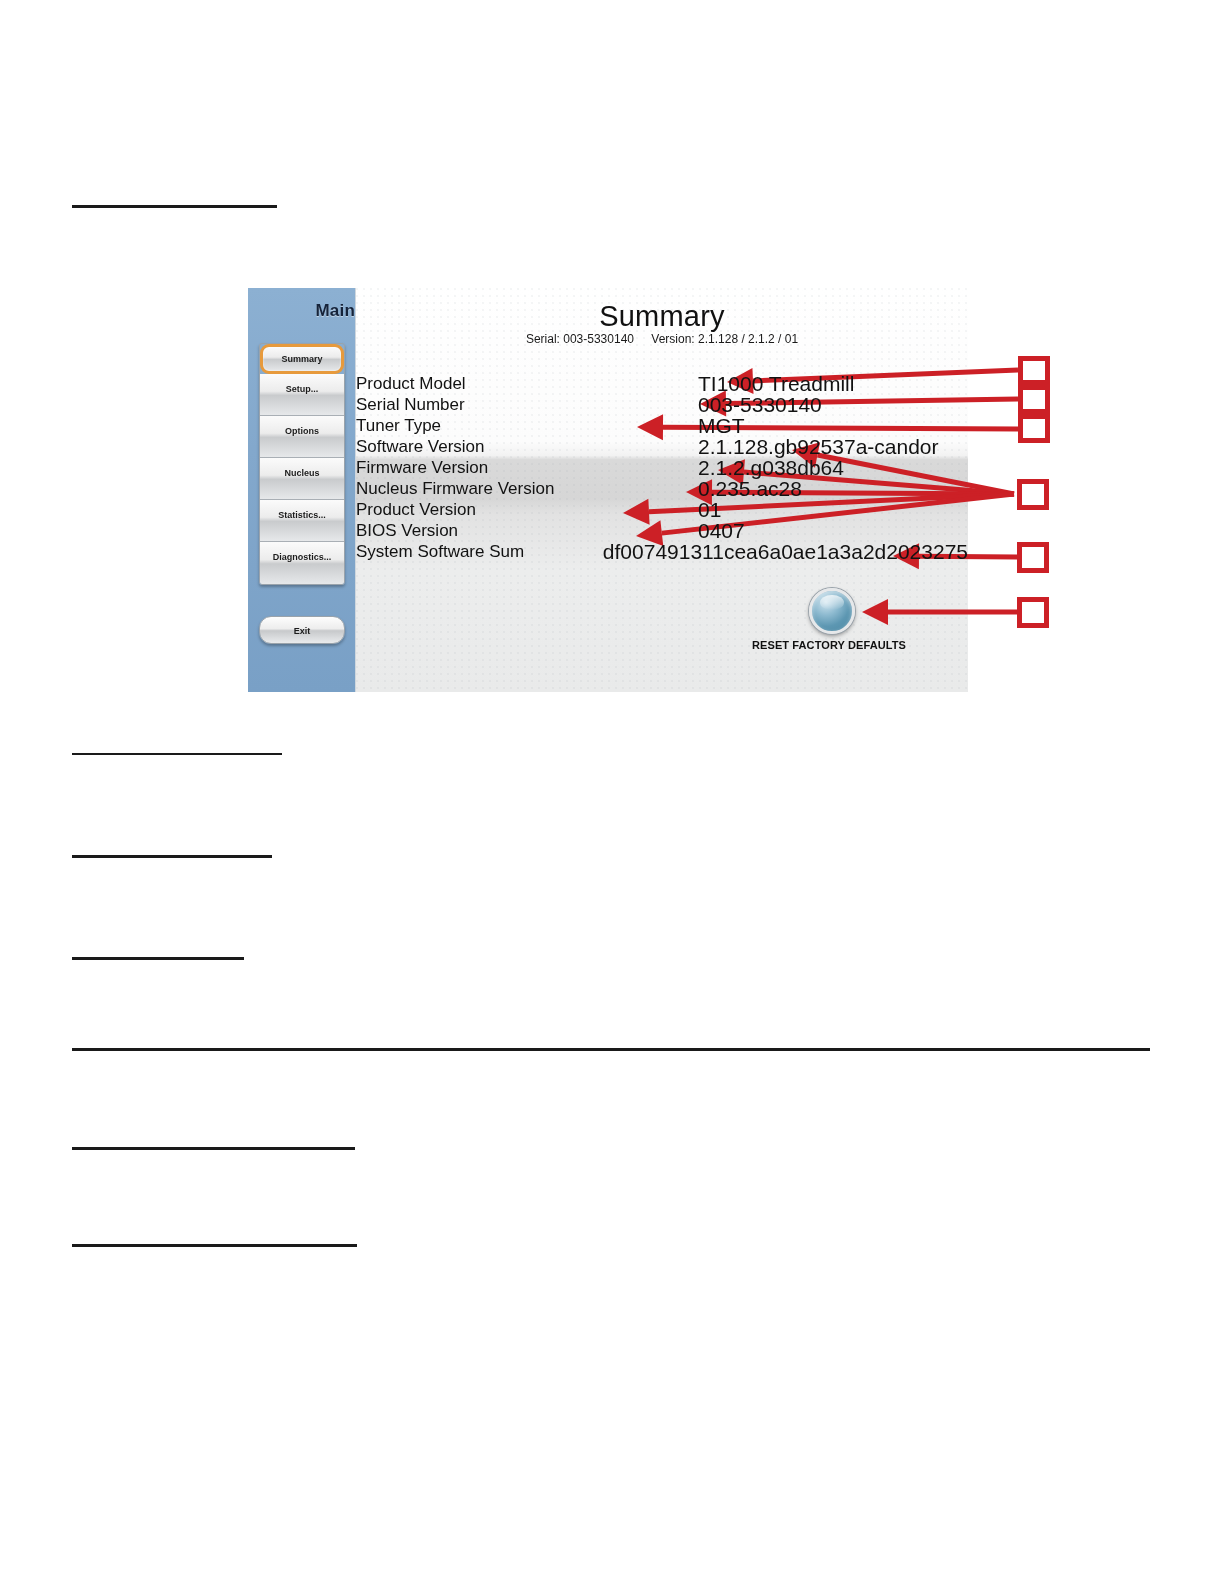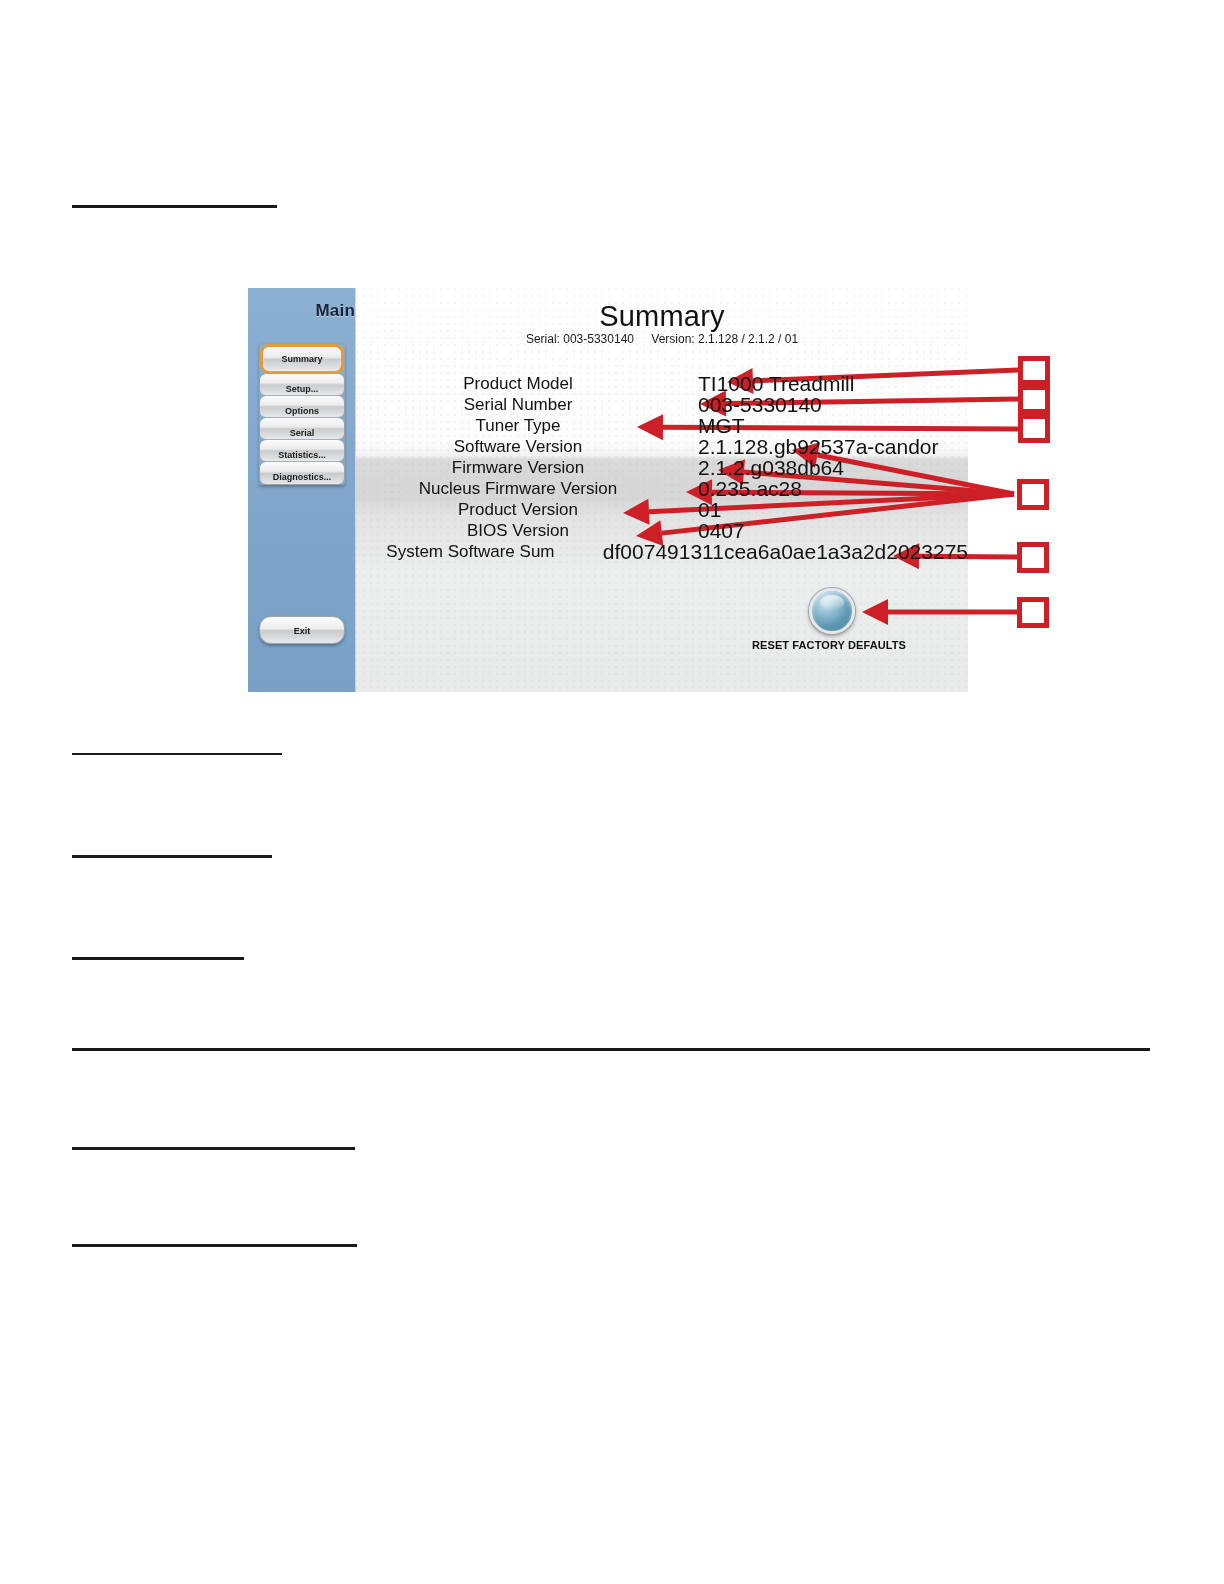--- a/index.html
+++ b/index.html
@@ -52,30 +52,29 @@
     position: absolute;
     left: 11px;
     top: 55px;
     width: 86px;
     border: 1px solid #9aa3ab;
     border-radius: 3px;
     overflow: hidden;
     box-shadow: 0 2px 3px rgba(0,0,0,.28);
   }
   .menu-btn {
-    height: 22px;
+    height: 42px;
     line-height: 30px;
     text-align: center;
     font-size: 9px;
     font-weight: bold;
     color: #1b1b1b;
     background: linear-gradient(to bottom,#fbfbfb 0%,#ececec 42%,#c9cbcd 52%,#e6e8ea 100%);
     border-bottom: 1px solid #a9afb5;
     position: relative;
-    border-radius: 6px;
   }
   .menu-btn:last-child { border-bottom: none; }
   .menu-btn.selected {
     border: 3px solid #e79a3c;
     border-radius: 9px;
     height: 30px;
     line-height: 24px;
     box-shadow: inset 0 0 2px rgba(255,255,255,.9);
   }
   #exit-button {
@@ -144,21 +143,21 @@
     width: 100%;
     z-index: 2;
   }
   .info-row {
     display: flex;
     height: 21px;
     align-items: center;
   }
   .info-label {
     width: 342px;
-    text-align: center;
+    text-align: left;
     padding-right: 18px;
     font-size: 17px;
     color: #121212;
     white-space: nowrap;
   }
   .info-value {
     font-size: 21px;
     color: #121212;
     white-space: nowrap;
   }
@@ -223,21 +222,21 @@
   </div>
 
 <div id="device-screen">
 
   <div id="sidebar">
     <div id="sidebar-title">Main</div>
     <div id="sidebar-menu">
         <div class="menu-btn selected">Summary</div>
         <div class="menu-btn">Setup...</div>
         <div class="menu-btn">Options</div>
-        <div class="menu-btn">Serial</div>
+        <div class="menu-btn">Nucleus</div>
         <div class="menu-btn">Statistics...</div>
         <div class="menu-btn">Diagnostics...</div>
       </div>
     <div id="exit-button">Exit</div>
   </div>
 
   <div id="screen-main">
     <div id="screen-title">Summary</div>
     <div id="screen-subtitle">
       <span>Serial: 003-5330140</span>

